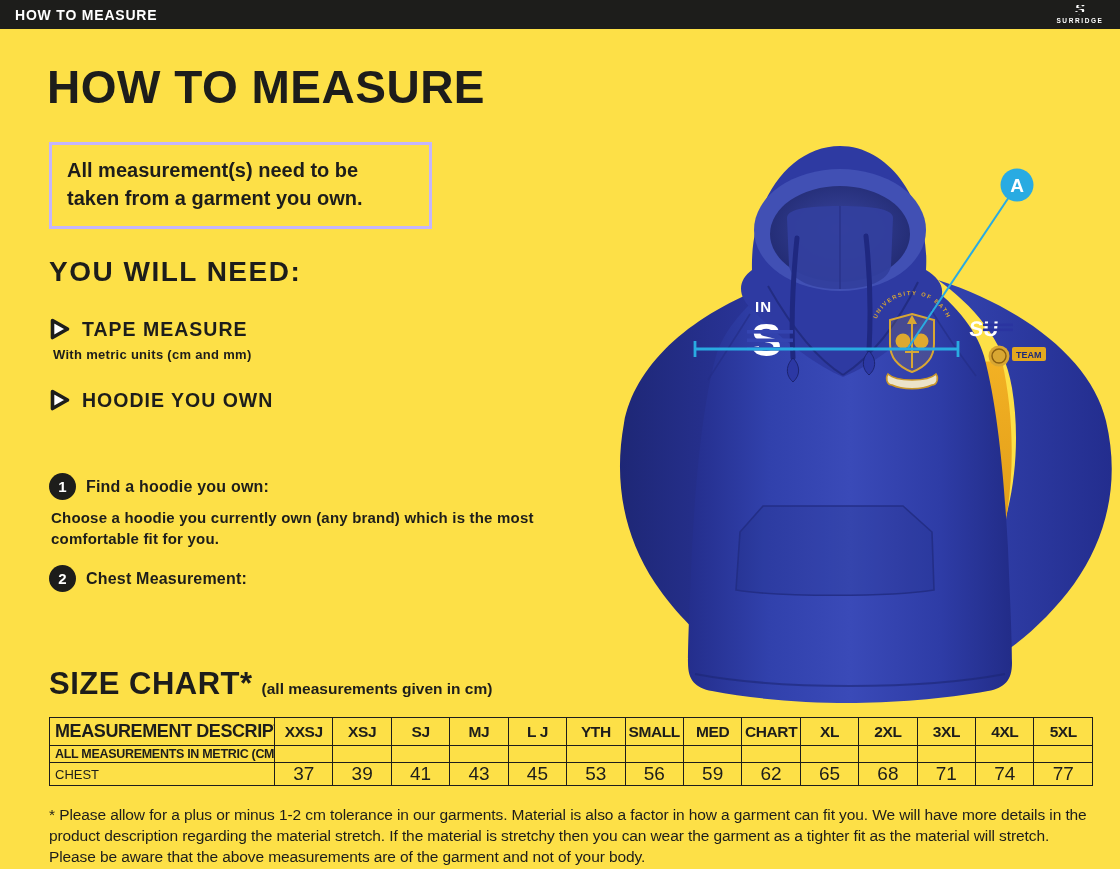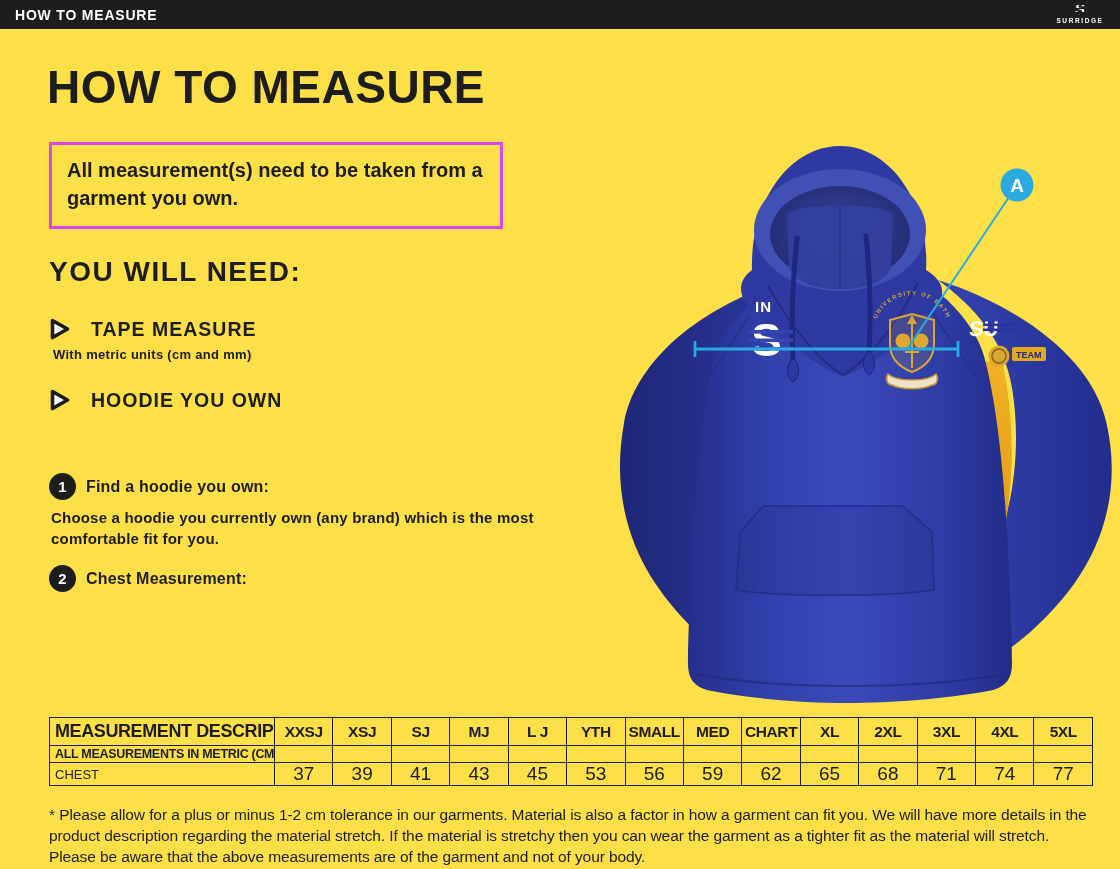--- a/index.html
+++ b/index.html
@@ -13,25 +13,25 @@
   .topbar-title { color:#ffffff; font-size:14px; font-weight:700; letter-spacing:0.8px; margin-left:15px; }
   .topbar-logo { position:absolute; right:10px; top:1px; width:60px; height:27px; text-align:center; }
   .topbar-logo .s-glyph { display:block; color:#fff; font-weight:700; font-size:15px; line-height:15px;
             transform:skewX(-6deg);
             background:repeating-linear-gradient(#fff 0 2.4px, #1d1d1b 2.4px 4.2px);
             -webkit-background-clip:text; background-clip:text; -webkit-text-fill-color:transparent; }
   .topbar-logo .brand { display:block; color:#fff; font-size:6.5px; font-weight:700; letter-spacing:1.6px; margin-top:1px; }
 
   
   .h1 { position:absolute; left:47px; top:64px; font-size:46px; font-weight:800; letter-spacing:0.5px; line-height:1; }
-  .notice { position:absolute; left:49px; top:142px; width:454px; border:3px solid #d946ef;
+  .notice { position:absolute; left:49px; top:142px; width:383px; border:3px solid #c4b5fd;
             padding:11px 15px 13px 15px; font-size:20px; font-weight:700; line-height:1.42; }
   .ywn-heading { position:absolute; left:49px; top:256px; font-size:28px; font-weight:800; letter-spacing:1.5px; }
 
-  .need-item-title { position:absolute; display:flex; align-items:center; gap:20px; }
+  .need-item-title { position:absolute; display:flex; align-items:center; gap:11px; }
   .need-item-title .t-label { font-size:19.5px; font-weight:800; letter-spacing:1px; }
   .need-item-desc { position:absolute; font-size:13px; font-weight:700; letter-spacing:0.3px; }
   #need1-title { left:49px; top:317px; }
   #need1-desc  { left:53px; top:347px; }
   #need2-title { left:49px; top:388px; }
   #need2-desc  { left:53px; top:418px; }
 
   .step-title-row { position:absolute; display:flex; align-items:center; gap:10px; }
   .step-num { width:27px; height:27px; border-radius:50%; background:#1d1d1b; color:#fff;
               font-size:15px; font-weight:700; text-align:center; line-height:27px; flex:0 0 27px; }
@@ -102,20 +102,24 @@
     <span class="step-num">1</span>
     <span class="step-title">Find a hoodie you own:</span>
   </div>
   <div class="step-desc" id="step1-desc">Choose a hoodie you currently own (any brand) which is the most comfortable fit for you.</div>
 
   <div class="step-title-row" id="step2-title">
     <span class="step-num">2</span>
     <span class="step-title">Chest Measurement:</span>
   </div>
 
+  <div class="sc-heading-row">
+    <span class="sc-heading">SIZE CHART*</span>
+    <span class="sc-sub">(all measurements given in cm)</span>
+  </div>
 
   <table class="size-table">
     <colgroup>
         <col class="c-desc">
         <col>
         <col>
         <col>
         <col>
         <col>
         <col>

